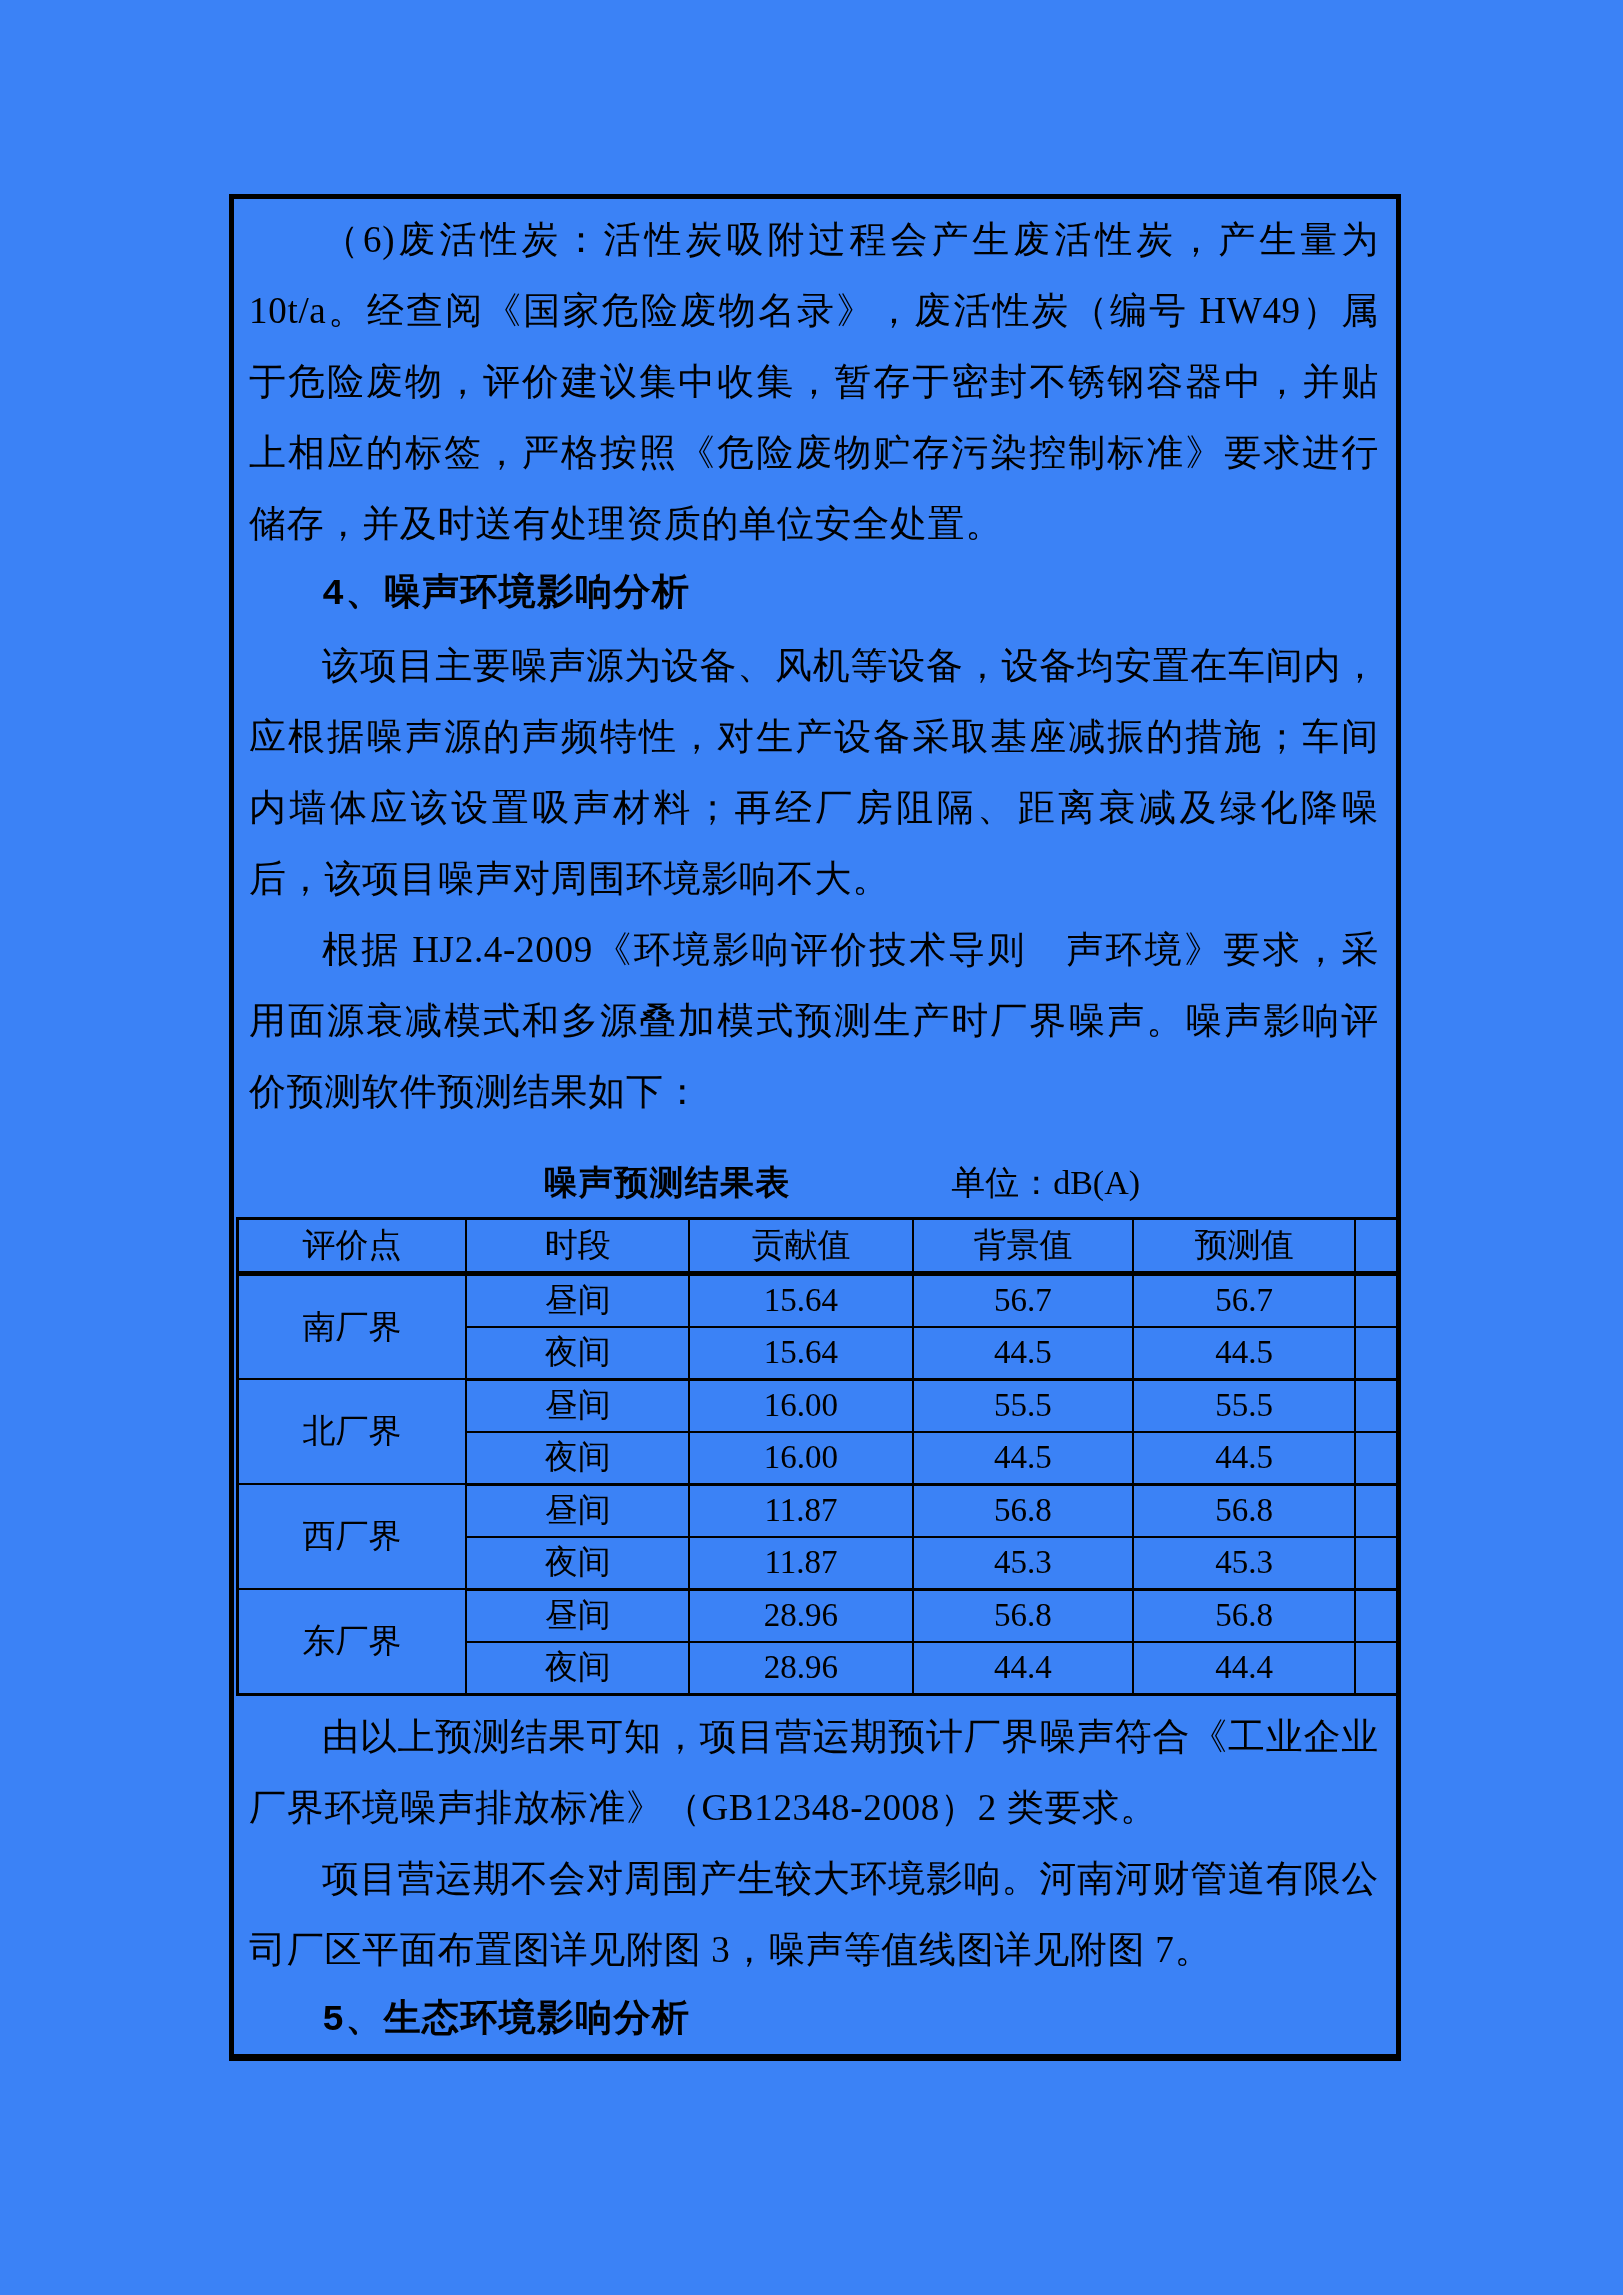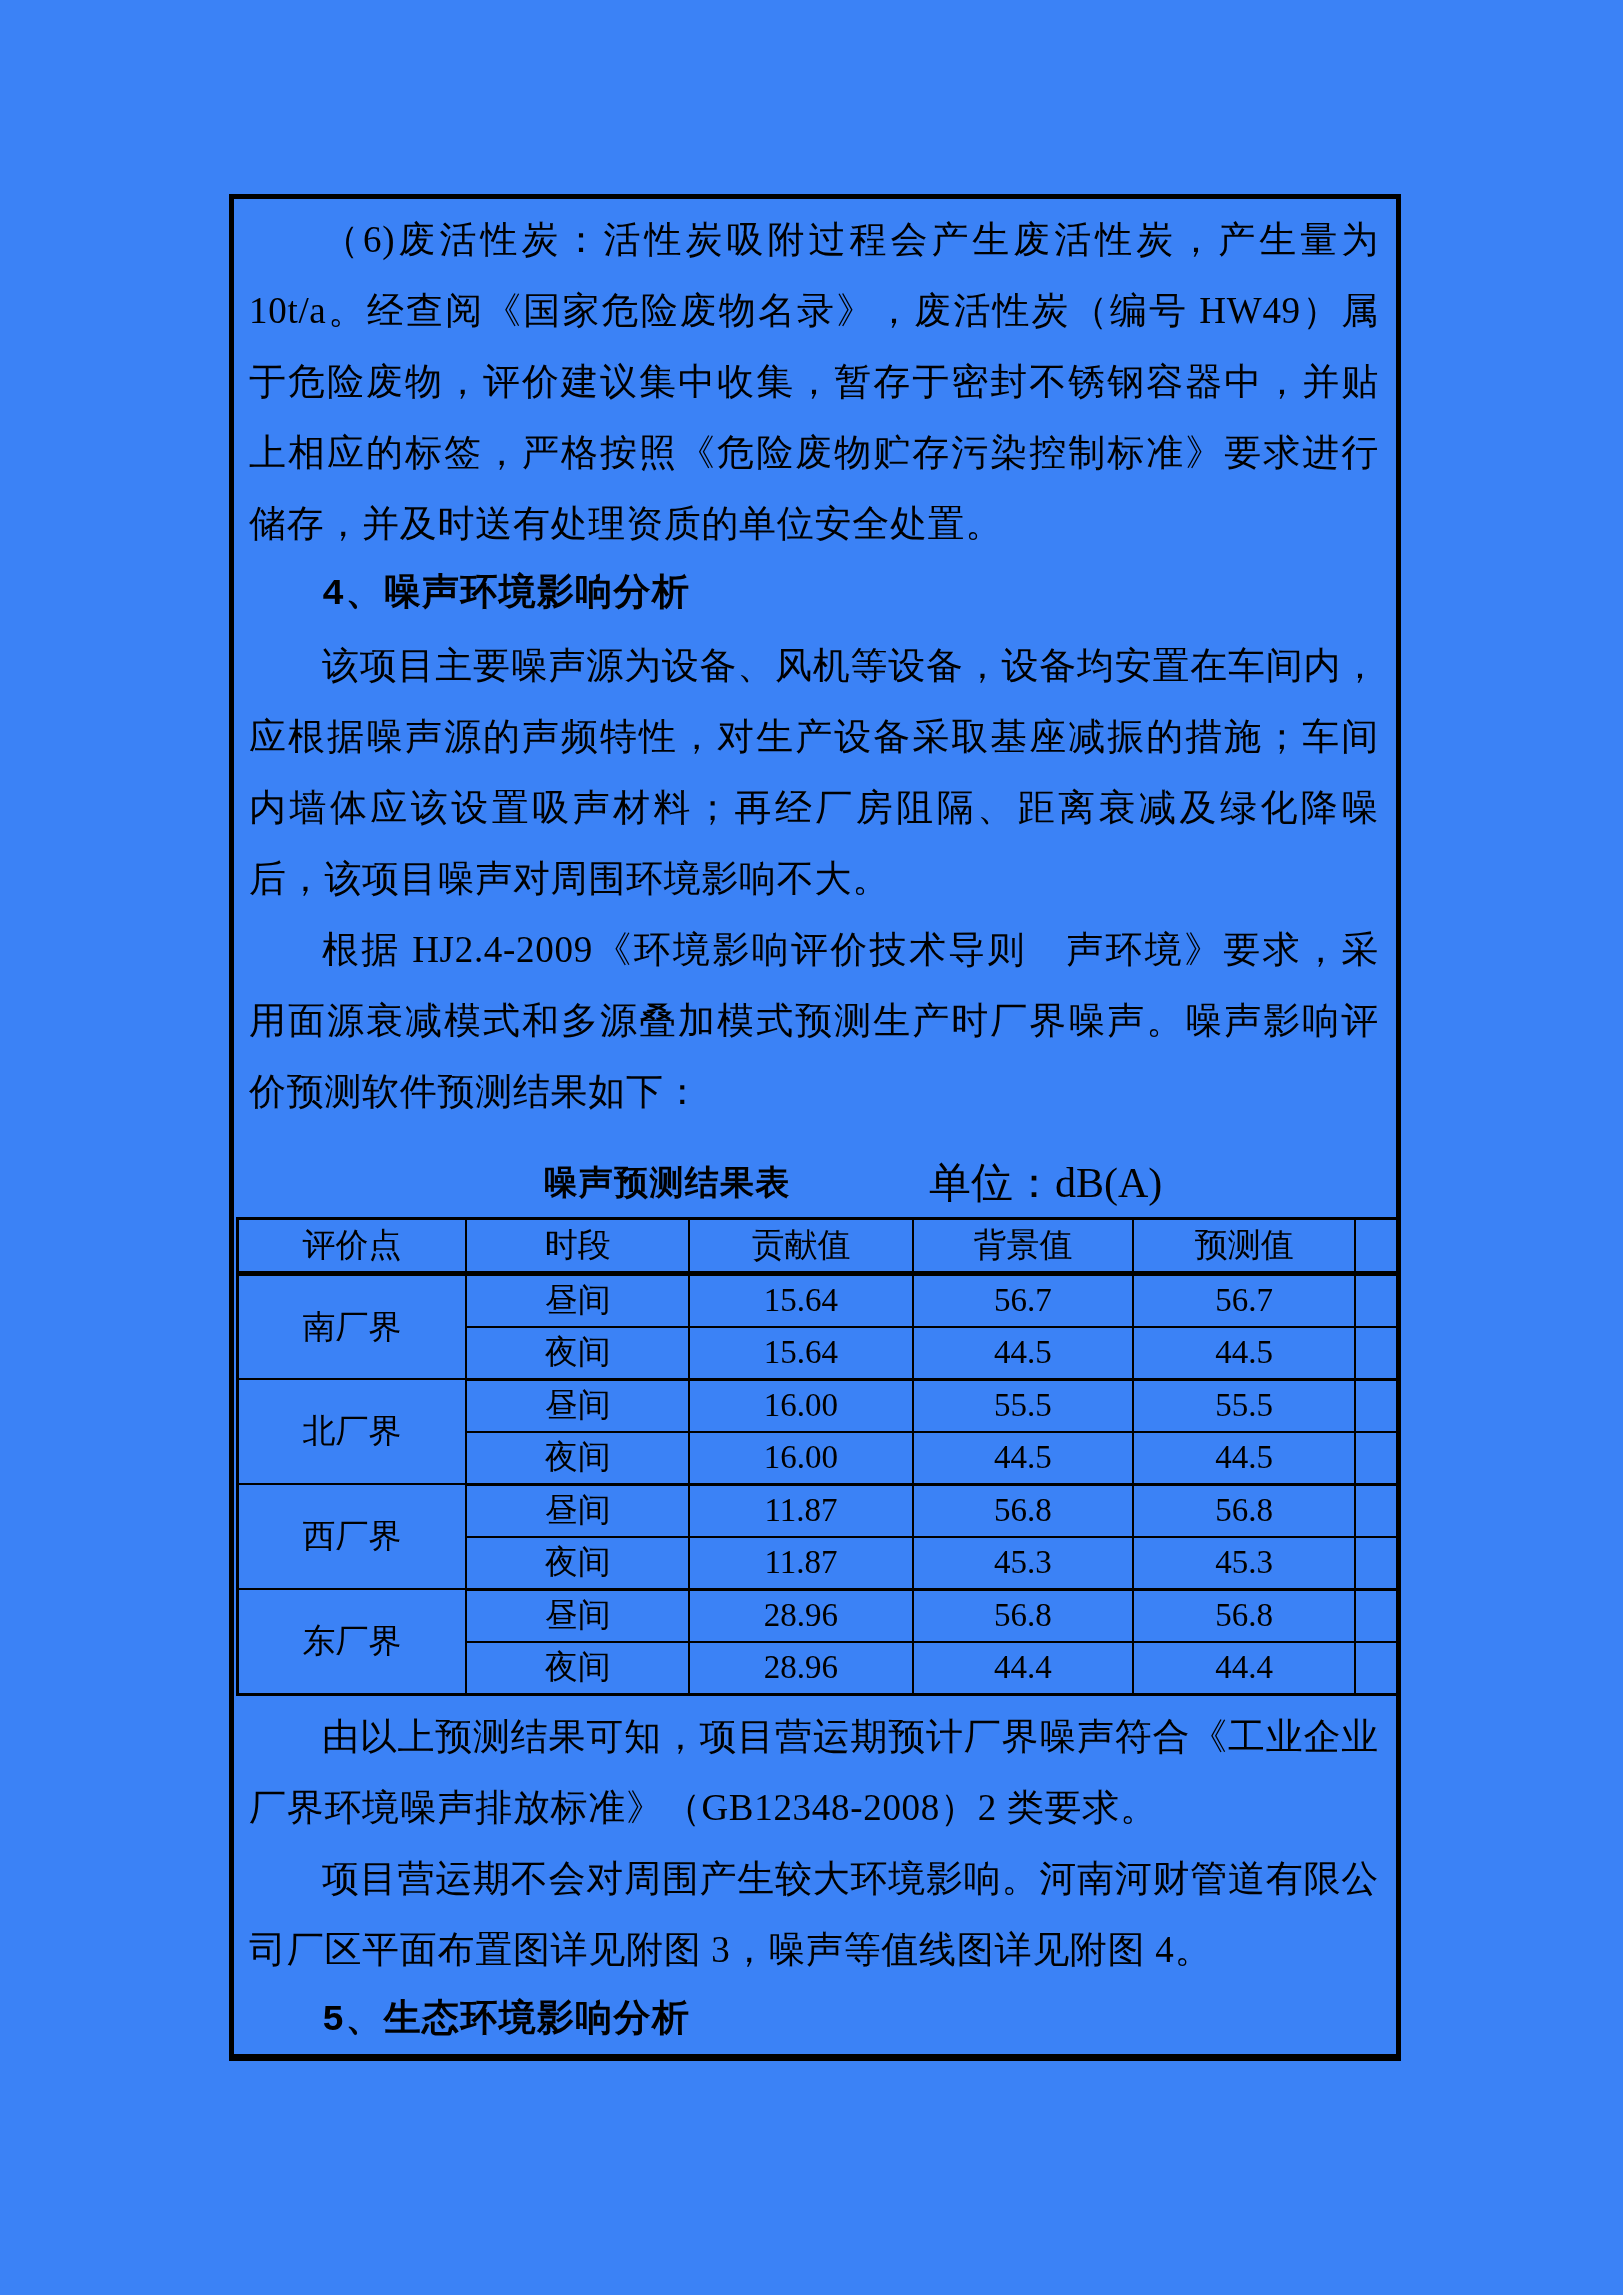--- a/index.html
+++ b/index.html
@@ -59,21 +59,21 @@
     font-weight: bold;
     font-family: "Liberation Sans", "DejaVu Sans", sans-serif;
     white-space: nowrap;
     letter-spacing: 1.3px;
   }
   .cap-unit {
     position: absolute;
     left: 70.5%;
     top: 50%;
     transform: translate(-50%, -50%);
-    font-size: 42px;
+    font-size: 34px;
     font-family: "Liberation Serif", "DejaVu Serif", serif;
     white-space: nowrap;
   }
   table.noise-table {
     border-collapse: collapse;
     table-layout: fixed;
     width: 1332px;
     margin-left: -13px;
     margin-top: 4.6px;
     font-size: 33px;
@@ -210,20 +210,20 @@
           <td>28.96</td>
           <td>44.4</td>
           <td>44.4</td>
           <td>50</td>
         </tr>
       </tbody>
     </table>
 
     <p class="para after-table">由以上预测结果可知，项目营运期预计厂界噪声符合《工业企业厂界环境噪声排放标准》（GB12348-2008）2 类要求。</p>
 
-    <p class="para">项目营运期不会对周围产生较大环境影响。河南河财管道有限公司厂区平面布置图详见附图 3，噪声等值线图详见附图 4。</p>
+    <p class="para">项目营运期不会对周围产生较大环境影响。河南河财管道有限公司厂区平面布置图详见附图 3，噪声等值线图详见附图 7。</p>
 
     <p class="heading">5、生态环境影响分析</p>
 
   </div>
 
 </div>
 
 
 </body></html>

